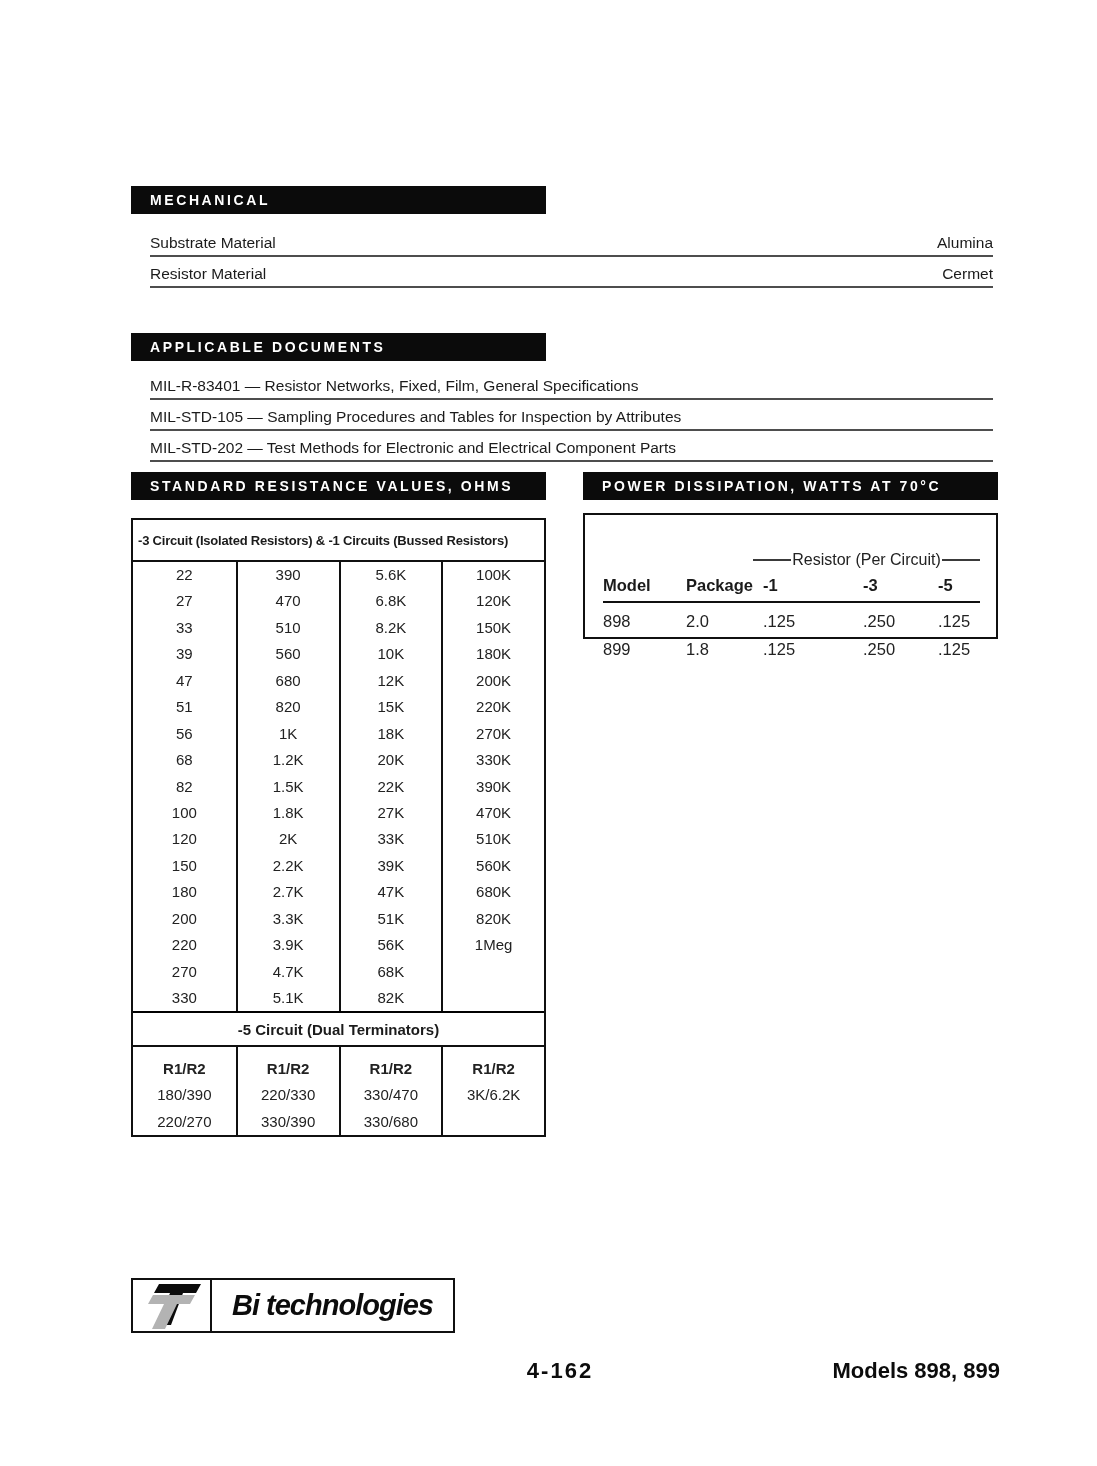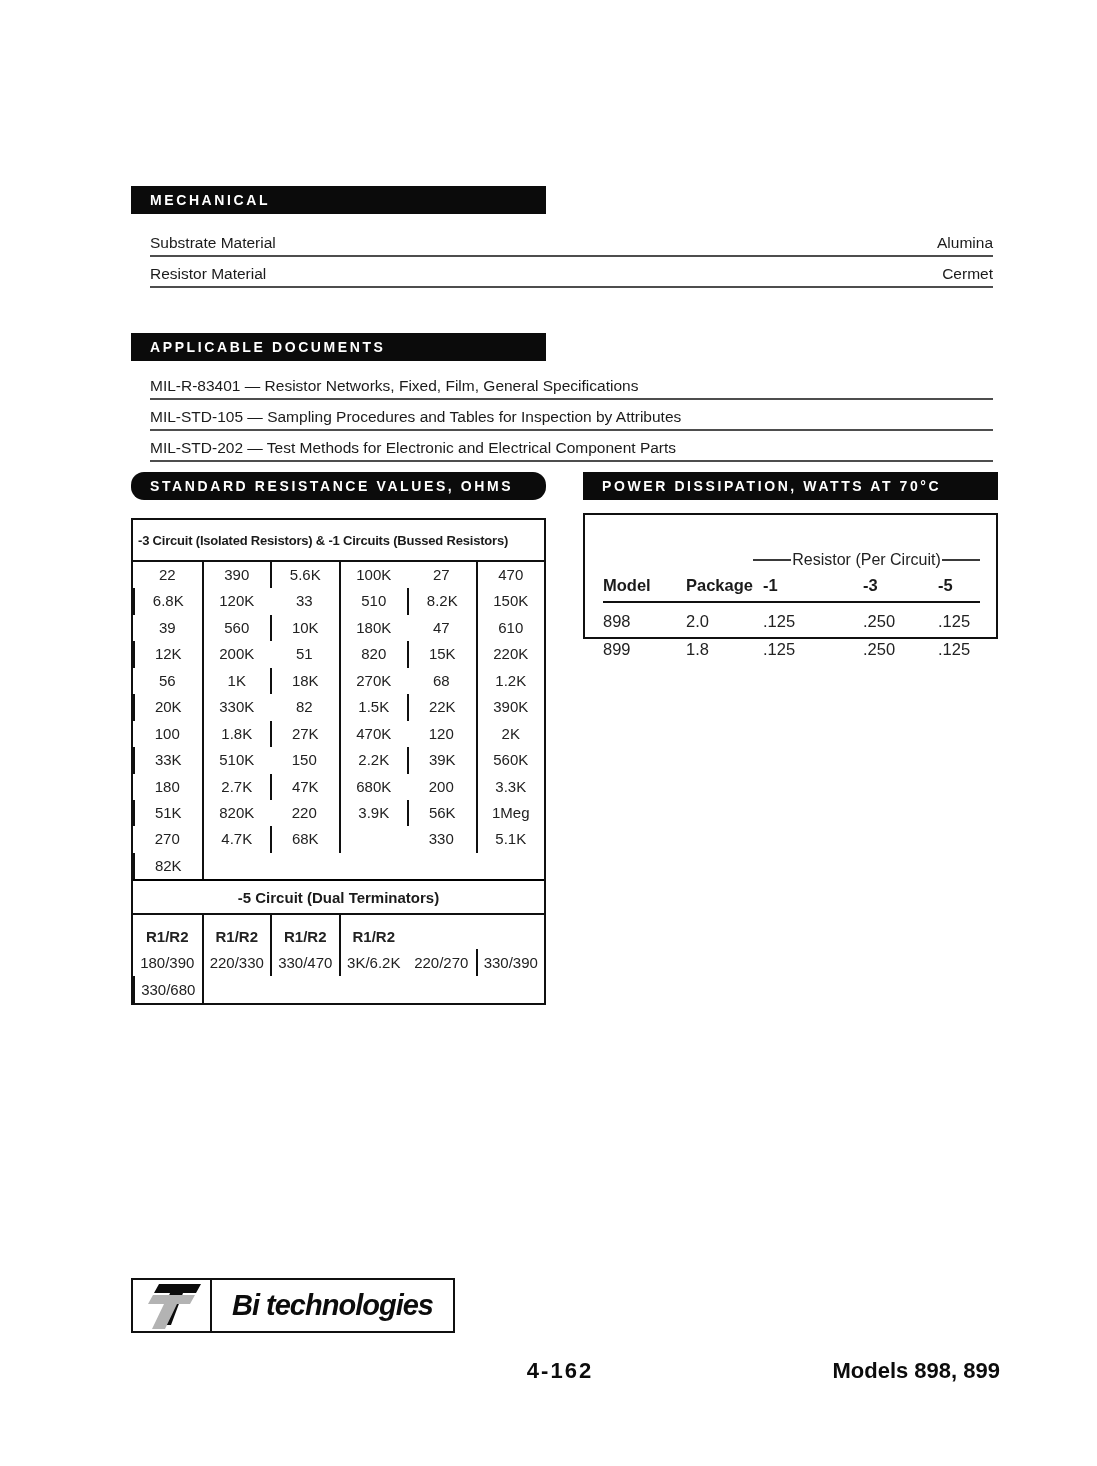--- a/index.html
+++ b/index.html
@@ -25,21 +25,21 @@
   }
   
   .rtable {
     position:absolute; left:131px; top:518px; width:415px; box-sizing:border-box;
     border:2px solid #101010; background:#fff;
   }
   .rt-head {
     height:40px; line-height:41px; border-bottom:2px solid #101010;
     font-weight:700; font-size:13px; letter-spacing:-0.2px; padding-left:5px; white-space:nowrap;
   }
-  .rt-grid { display:grid; grid-template-columns:1fr 1fr 1fr 1fr 1fr 1fr; }
+  .rt-grid { display:grid; grid-template-columns:1fr 1fr 1fr 1fr; }
   .rt-grid .cell {
     height:26.45px; line-height:26.45px; text-align:center; font-size:15px; color:#222;
   }
   .rt-grid .cell:not(:nth-child(4n+1)) { border-left:2px solid #101010; }
   .rt-band {
     border-top:2px solid #000000; border-bottom:2px solid #101010;
     height:32px; line-height:33px; text-align:center; font-weight:700; font-size:15px;
   }
   .rt2-head .cell { height:34px; line-height:44px; font-weight:700; font-size:15px; }
   .rt2-data .cell { height:27px; line-height:27px; }
@@ -90,21 +90,21 @@
 </div>
 
 <div class="bar" style="left:131px; top:333px;">APPLICABLE DOCUMENTS</div>
 
 <div class="rowlist" style="top:369px;">
   <div class="docrow">MIL-R-83401 — Resistor Networks, Fixed, Film, General Specifications</div>
   <div class="docrow">MIL-STD-105 — Sampling Procedures and Tables for Inspection by Attributes</div>
   <div class="docrow">MIL-STD-202 — Test Methods for Electronic and Electrical Component Parts</div>
 </div>
 
-<div class="bar" style="left:131px; top:472px;border-radius:13px;">STANDARD RESISTANCE VALUES, OHMS</div>
+<div class="bar" style="left:131px; top:472px;">STANDARD RESISTANCE VALUES, OHMS</div>
 
 <div class="rtable">
   <div class="rt-head">-3 Circuit (Isolated Resistors) &amp; -1 Circuits (Bussed Resistors)</div>
   <div class="rt-grid">
       <div class="cell">22</div>
       <div class="cell">390</div>
       <div class="cell">5.6K</div>
       <div class="cell">100K</div>
       <div class="cell">27</div>
       <div class="cell">470</div>
@@ -112,21 +112,21 @@
       <div class="cell">120K</div>
       <div class="cell">33</div>
       <div class="cell">510</div>
       <div class="cell">8.2K</div>
       <div class="cell">150K</div>
       <div class="cell">39</div>
       <div class="cell">560</div>
       <div class="cell">10K</div>
       <div class="cell">180K</div>
       <div class="cell">47</div>
-      <div class="cell">610</div>
+      <div class="cell">680</div>
       <div class="cell">12K</div>
       <div class="cell">200K</div>
       <div class="cell">51</div>
       <div class="cell">820</div>
       <div class="cell">15K</div>
       <div class="cell">220K</div>
       <div class="cell">56</div>
       <div class="cell">1K</div>
       <div class="cell">18K</div>
       <div class="cell">270K</div>

